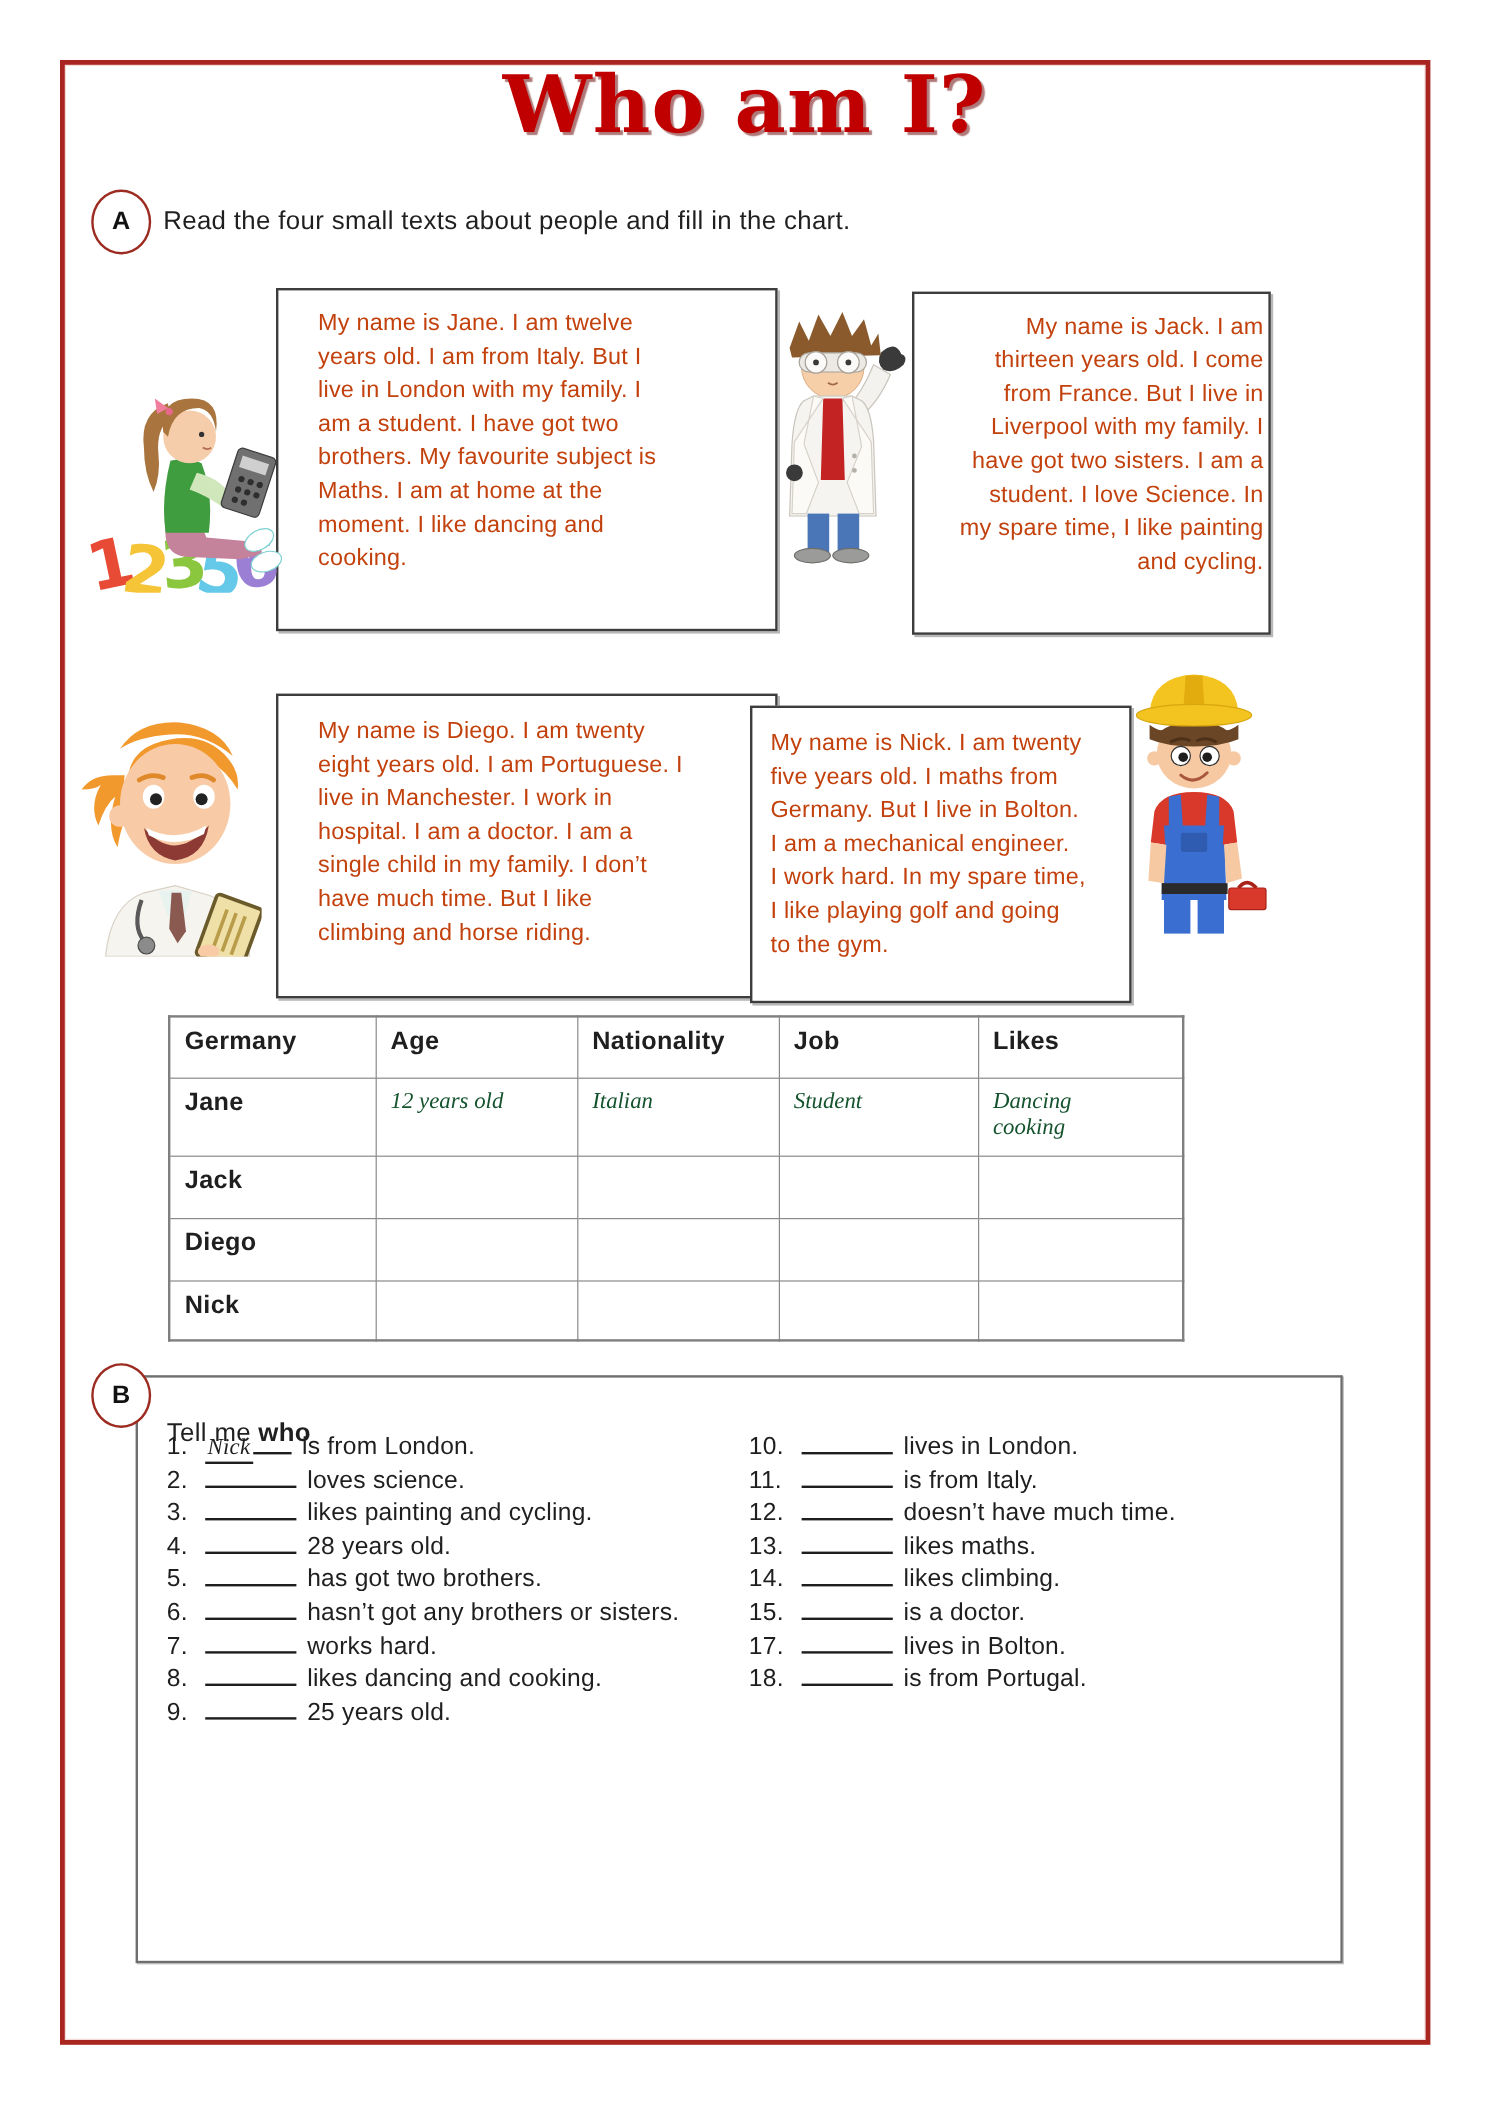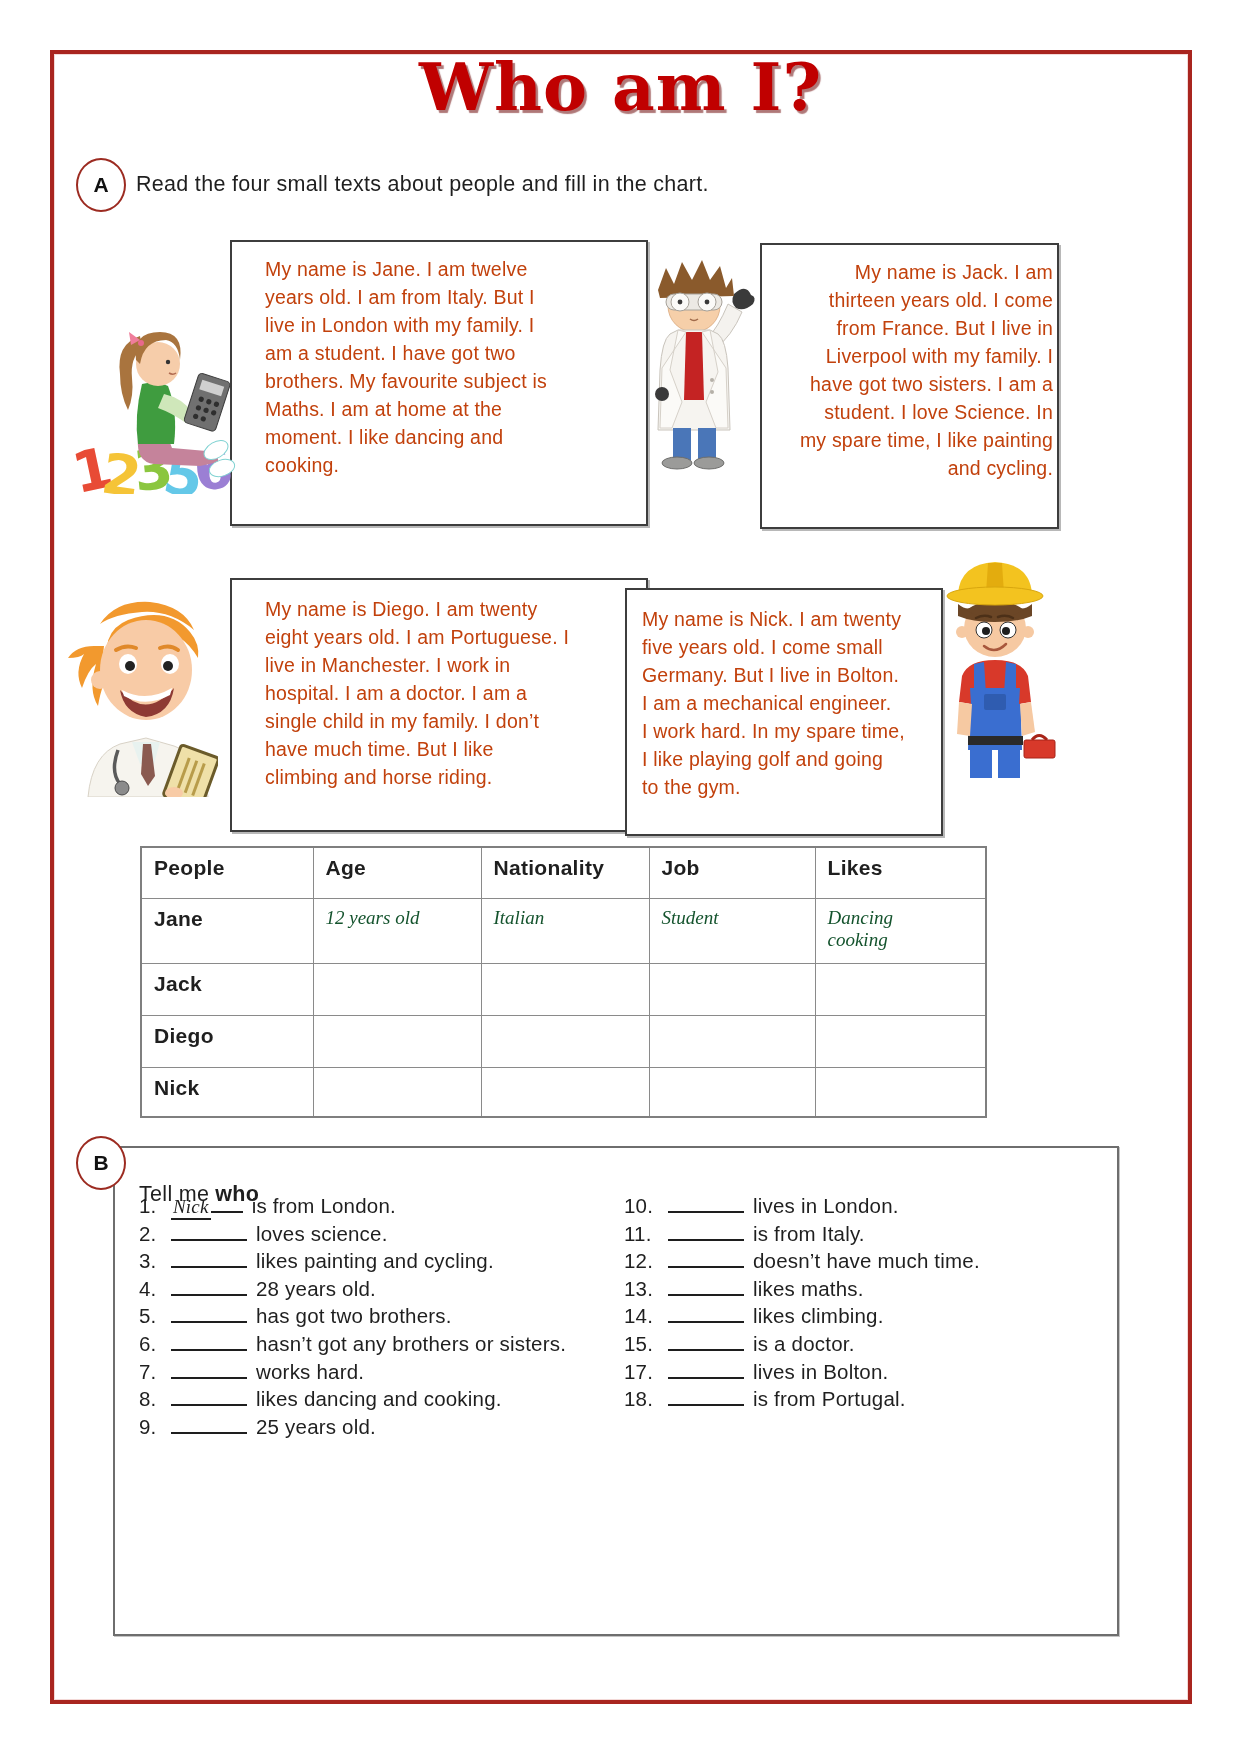--- a/index.html
+++ b/index.html
@@ -211,21 +211,21 @@
       <rect x="114" y="188" width="40" height="54" rx="3" fill="#efe0a8" stroke="#6b5b2a" stroke-width="3"></rect>
       <line x1="126" y1="198" x2="126" y2="232" stroke="#b89c4a" stroke-width="3"></line>
       <line x1="134" y1="198" x2="134" y2="232" stroke="#b89c4a" stroke-width="3"></line>
       <line x1="142" y1="198" x2="142" y2="232" stroke="#b89c4a" stroke-width="3"></line>
     </g>
     <ellipse cx="116" cy="231" rx="9" ry="6" fill="#f8cba6"></ellipse>
   </svg>
 
   <div class="card card-nick">
     <p class="card-text">My name is Nick. I am twenty
-five years old. I come small
+five years old. I maths from
 Germany. But I live in Bolton.
 I am a mechanical engineer.
 I work hard. In my spare time,
 I like playing golf and going
 to the gym.</p>
   </div>
   <svg class="figure fig-nick" viewBox="0 0 135 230">
     <path d="M42 132 L92 132 L94 198 L40 198 Z" fill="#3a6ed0"></path>
     <path d="M34 124 Q40 108 67 108 Q94 108 100 124 L103 150 L91 152 L92 136 L42 136 L43 152 L31 150 Z" fill="#d8392a"></path>
     <path d="M31 150 L29 182 L42 184 L44 152 Z" fill="#f6c9a2"></path>
@@ -256,21 +256,21 @@
   <table class="chart">
     <colgroup>
       <col style="width:172px">
         <col style="width:168px">
         <col style="width:168px">
       <col style="width:166px">
         <col style="width:171px">
     </colgroup>
     <thead>
       <tr>
-        <th>People</th>
+        <th>Germany</th>
         <th>Age</th>
         <th>Nationality</th>
         <th>Job</th>
         <th>Likes</th>
       </tr>
     </thead>
     <tbody>
       <tr class="r-jane">
         <td class="pname">Jane</td>
         <td class="pval">12 years old</td>

